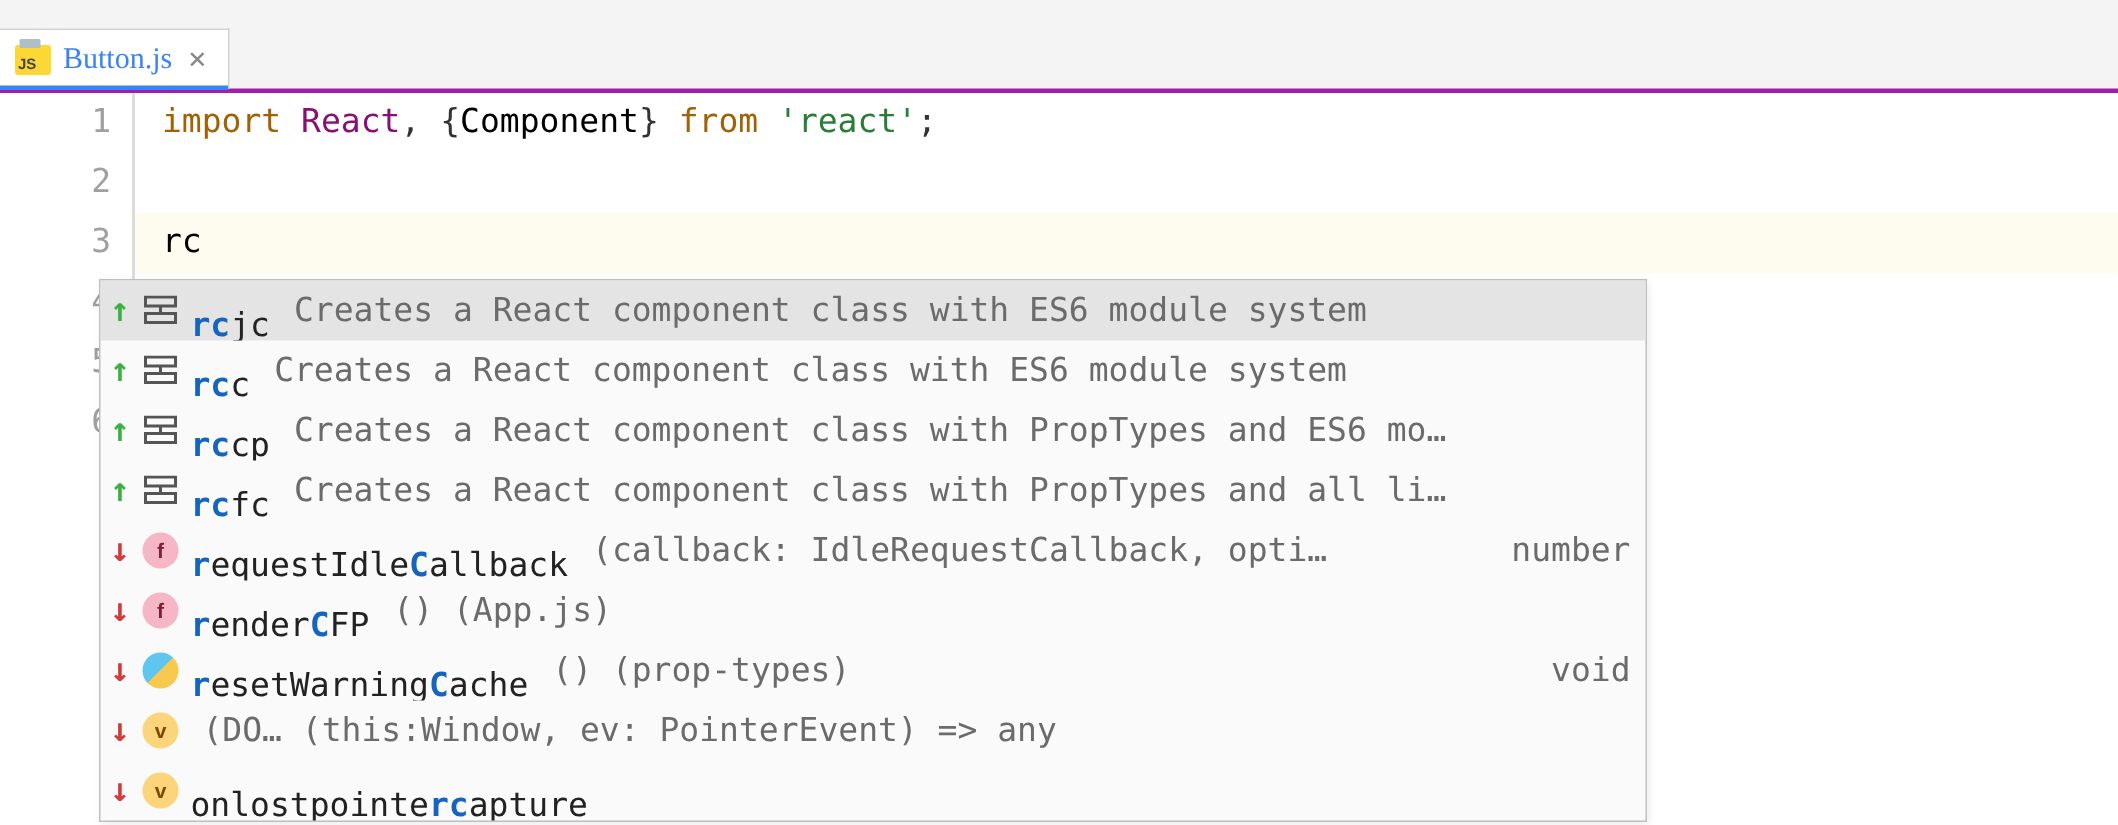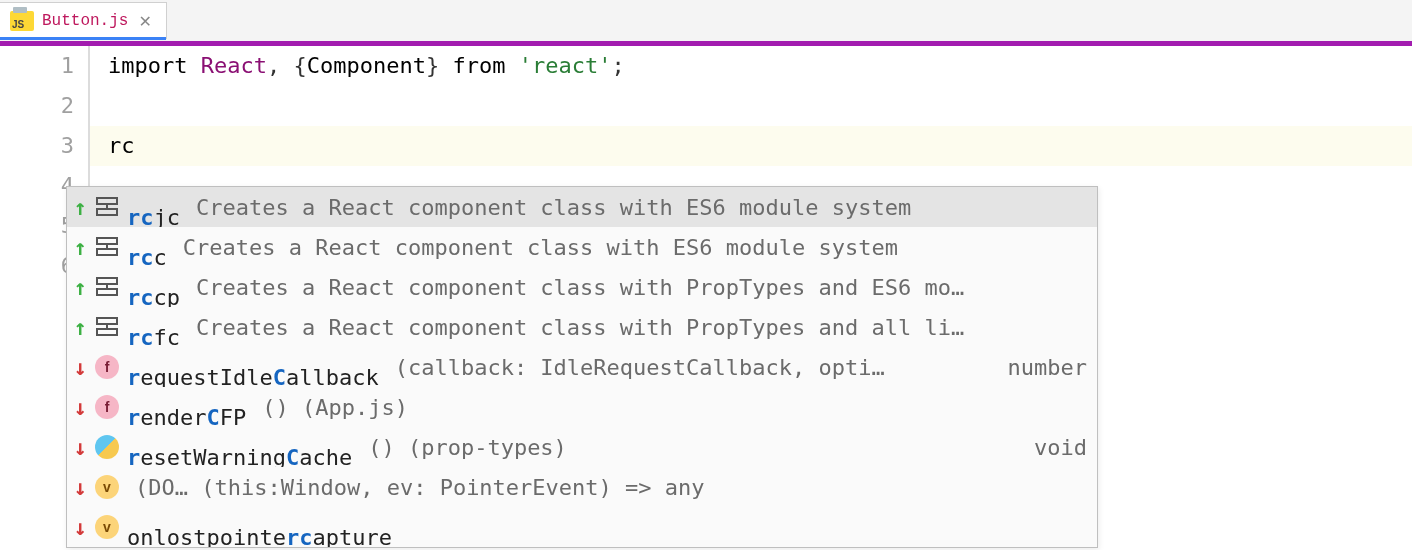--- a/index.html
+++ b/index.html
@@ -8,23 +8,23 @@
     font-size: 22px;
     background: #fff;
     color: #000;
     width: 1412px;
     height: 550px;
     overflow: hidden;
     position: relative;
   }
   .tabbar {
     display: flex;
-    align-items: center;
-    height: 46px;
-    border-bottom: 5px solid #a21caf;
+    align-items: flex-end;
+    height: 62px;
+    border-bottom: 3px solid #a21caf;
     background: #f4f4f4;
     font-family: -apple-system, "Segoe UI", Arial, sans-serif;
   }
   .tab {
     display: flex;
     align-items: center;
     padding: 8px 12px 8px 10px;
     background: #fff;
     border-top: 1px solid #d0d0d0;
     border-right: 1px solid #d0d0d0;
@@ -54,23 +54,23 @@
   }
   .js-icon::before {
     content: "";
     position: absolute;
     top: -4px; left: 3px;
     width: 14px; height: 6px;
     background: #b0bec5;
     border-radius: 1px;
   }
   .tab-name {
-    font-size: 16px;
-    color: #be185d;
-    font-family: Liberation Mono, monospace;
+    font-size: 20px;
+    color: #3b82f6;
+    font-family: Liberation Serif, serif;
   }
   .tab-close {
     color: #888;
     font-size: 16px;
     padding: 0 2px;
     cursor: pointer;
   }
 
   .editor {
     display: flex;
@@ -99,21 +99,21 @@
     height: 40px;
     line-height: 40px;
     white-space: pre;
   }
   .line.active-line {
     background: #fdfcee;
     margin-left: -18px;
     padding-left: 18px;
   }
 
-  .kw { color: #000000; }
+  .kw { color: #a16207; }
   .cls { color: #8a0f73; }
   .str { color: #2a7d36; }
   .punct { color: #333; }
 
   
   .popup {
     position: absolute;
     top: 186px;
     left: 66px;
     width: 1032px;

